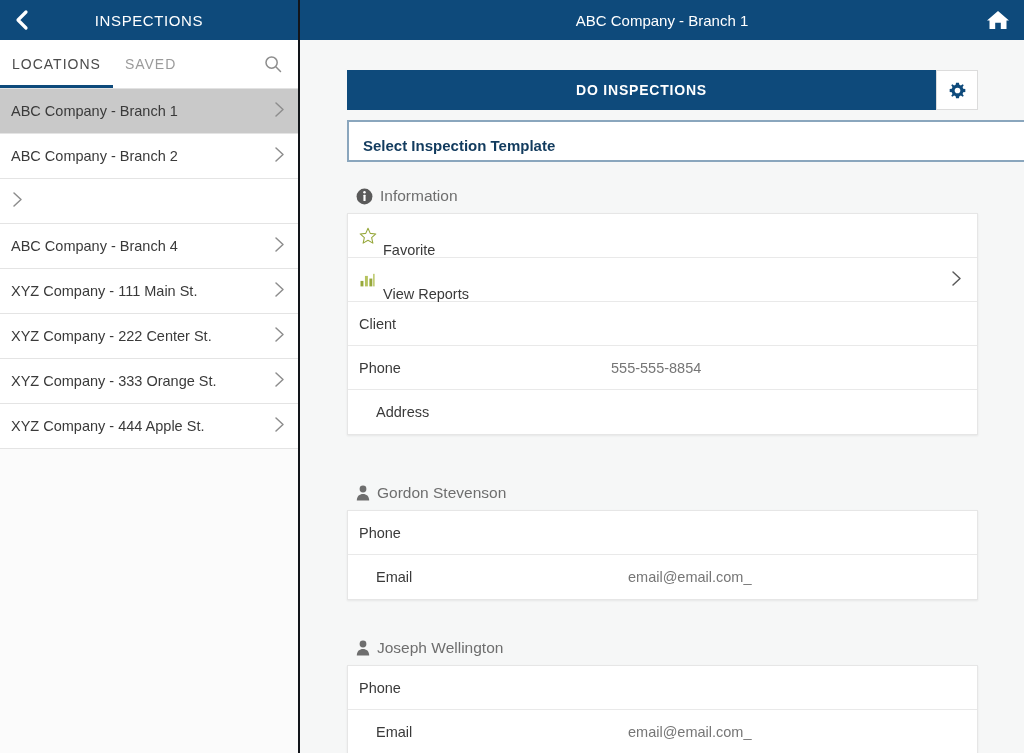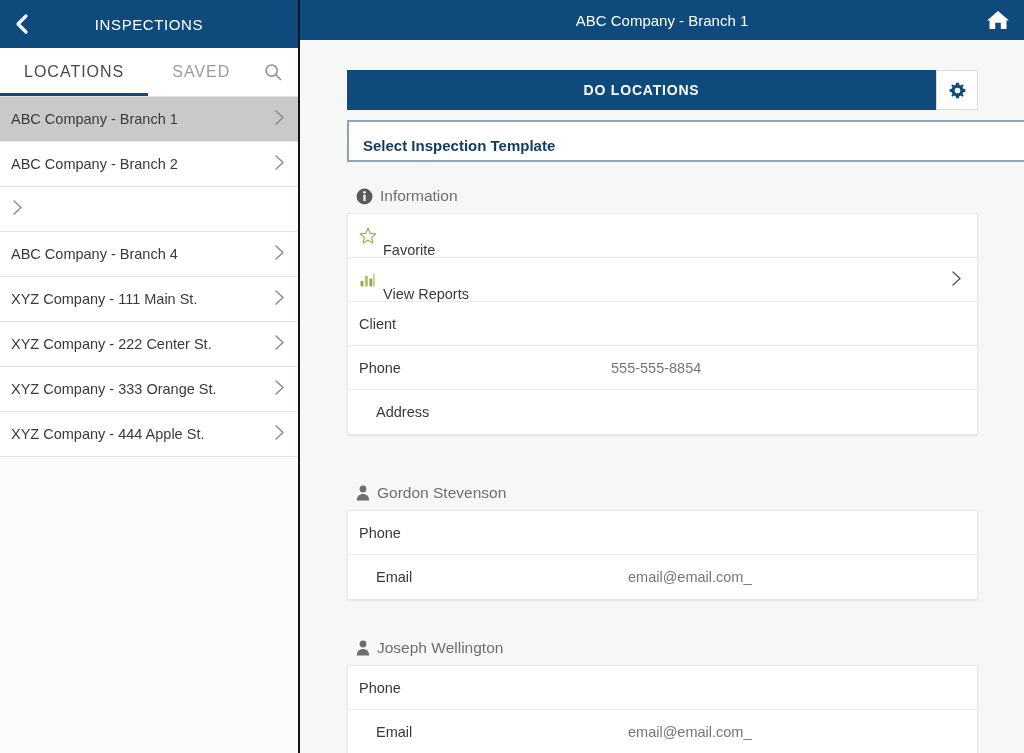--- a/index.html
+++ b/index.html
@@ -24,21 +24,21 @@
   .left-pane {
     width: 300px;
     height: 753px;
     background: #fbfbfb;
     border-right: 2px solid #12151a;
     box-sizing: border-box;
     display: flex;
     flex-direction: column;
   }
   .left-header {
-    height: 48px;
+    height: 40px;
     background: #0e4a7b;
     display: flex;
     align-items: center;
     position: relative;
     flex: 0 0 auto;
   }
   .back-btn {
     width: 42px;
     height: 40px;
     display: flex;
@@ -59,24 +59,24 @@
   .tabbar {
     height: 48px;
     background: #ffffff;
     display: flex;
     align-items: center;
     position: relative;
     border-bottom: 1px solid #e2e2e2;
     flex: 0 0 auto;
   }
   .tab {
-    font-size: 16px;
+    font-size: 14px;
     letter-spacing: 1px;
     color: #9b9b9b;
-    padding: 0 24px;
+    padding: 0 12px;
     height: 48px;
     line-height: 48px;
     cursor: pointer;
     position: relative;
   }
   .tab.active {
     color: #4a4a4a;
   }
   .tab.active::after {
     content: "";
@@ -363,21 +363,21 @@
       <div class="home-btn">
         <svg width="26" height="24" viewBox="0 0 26 24">
           <path d="M13 3 L24 12.5 L21.5 12.5 L21.5 21 L15.8 21 L15.8 14.8 L10.2 14.8 L10.2 21 L4.5 21 L4.5 12.5 L2 12.5 Z" fill="#ffffff"></path>
         </svg>
       </div>
     </div>
 
     <div class="content">
 
       <div class="do-row">
-        <div class="do-btn">DO LOCATIONS</div>
+        <div class="do-btn">DO INSPECTIONS</div>
         <div class="gear-btn">
           <svg width="17" height="17" viewBox="0 0 20 20">
             <path d="M10 0.8 L11.7 0.8 L12.2 3.3 L14.0 4.05 L16.1 2.65 L17.35 3.9 L15.95 6.0 L16.7 7.8 L19.2 8.3 L19.2 10.0 L19.2 11.7 L16.7 12.2 L15.95 14.0 L17.35 16.1 L16.1 17.35 L14.0 15.95 L12.2 16.7 L11.7 19.2 L10 19.2 L8.3 19.2 L7.8 16.7 L6.0 15.95 L3.9 17.35 L2.65 16.1 L4.05 14.0 L3.3 12.2 L0.8 11.7 L0.8 10.0 L0.8 8.3 L3.3 7.8 L4.05 6.0 L2.65 3.9 L3.9 2.65 L6.0 4.05 L7.8 3.3 L8.3 0.8 Z" fill="#0e4a7b"></path>
             <circle cx="10" cy="10" r="3.3" fill="#ffffff"></circle>
           </svg>
         </div>
       </div>
 
       <div class="template-select">
         <span class="template-label">Select Inspection Template</span>

